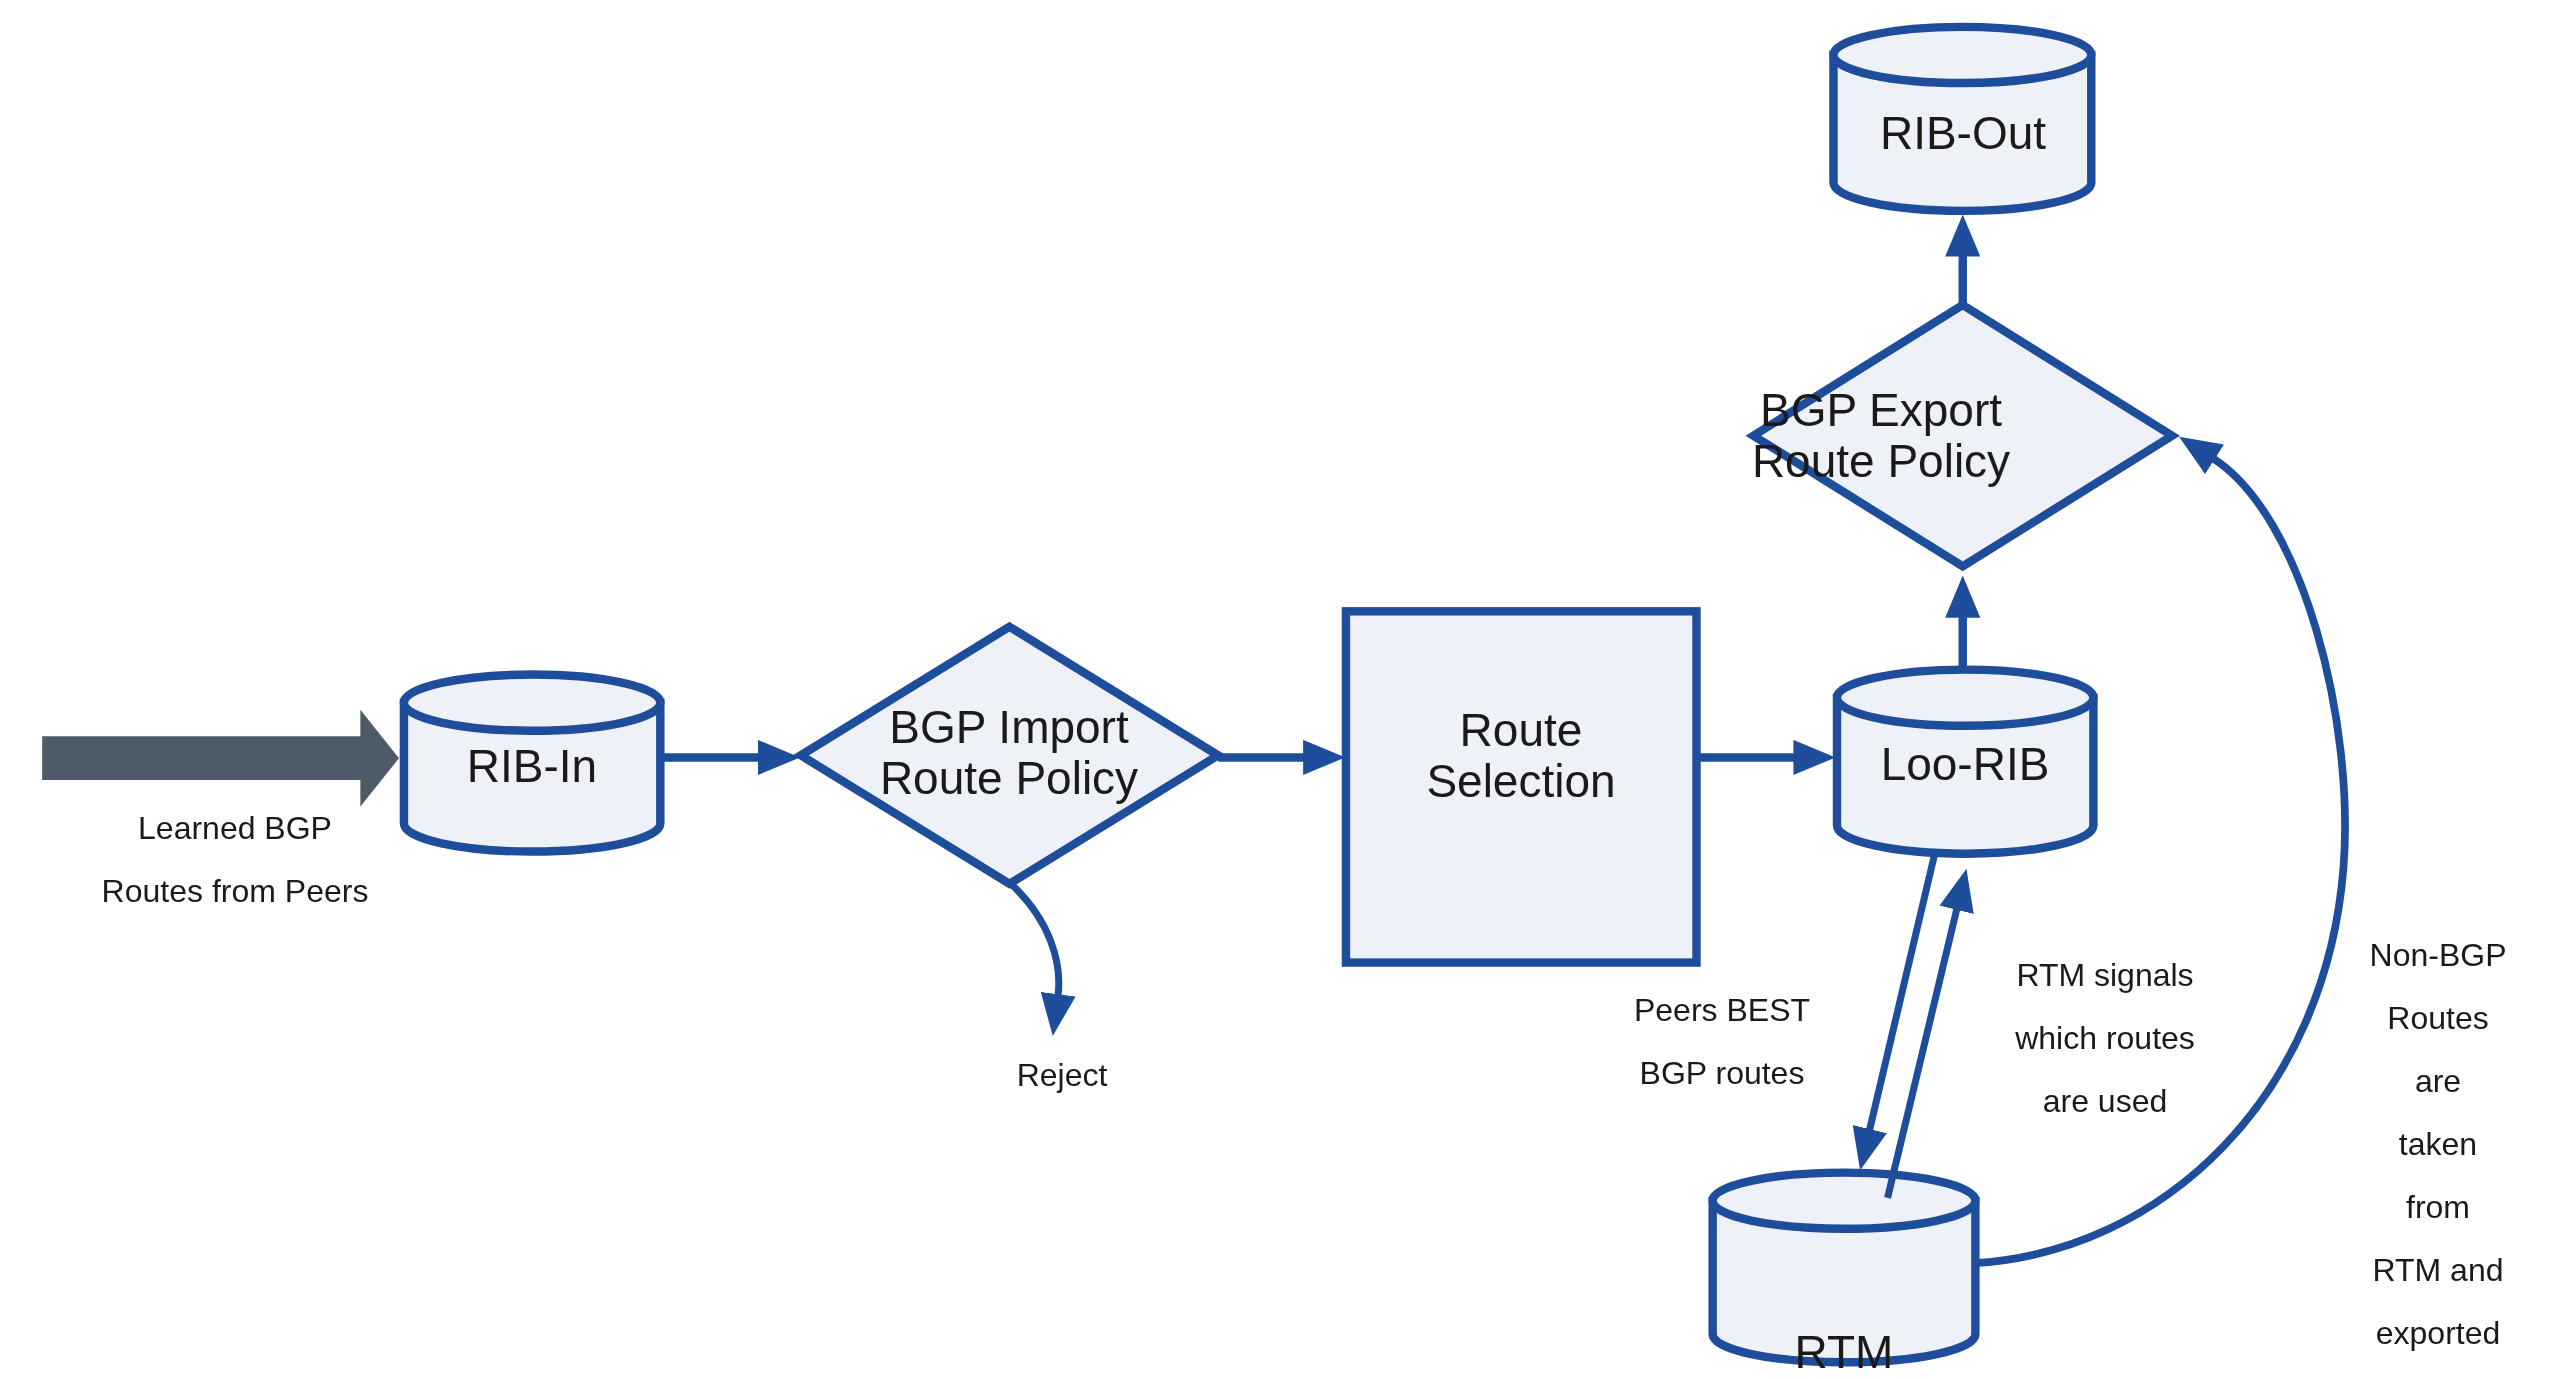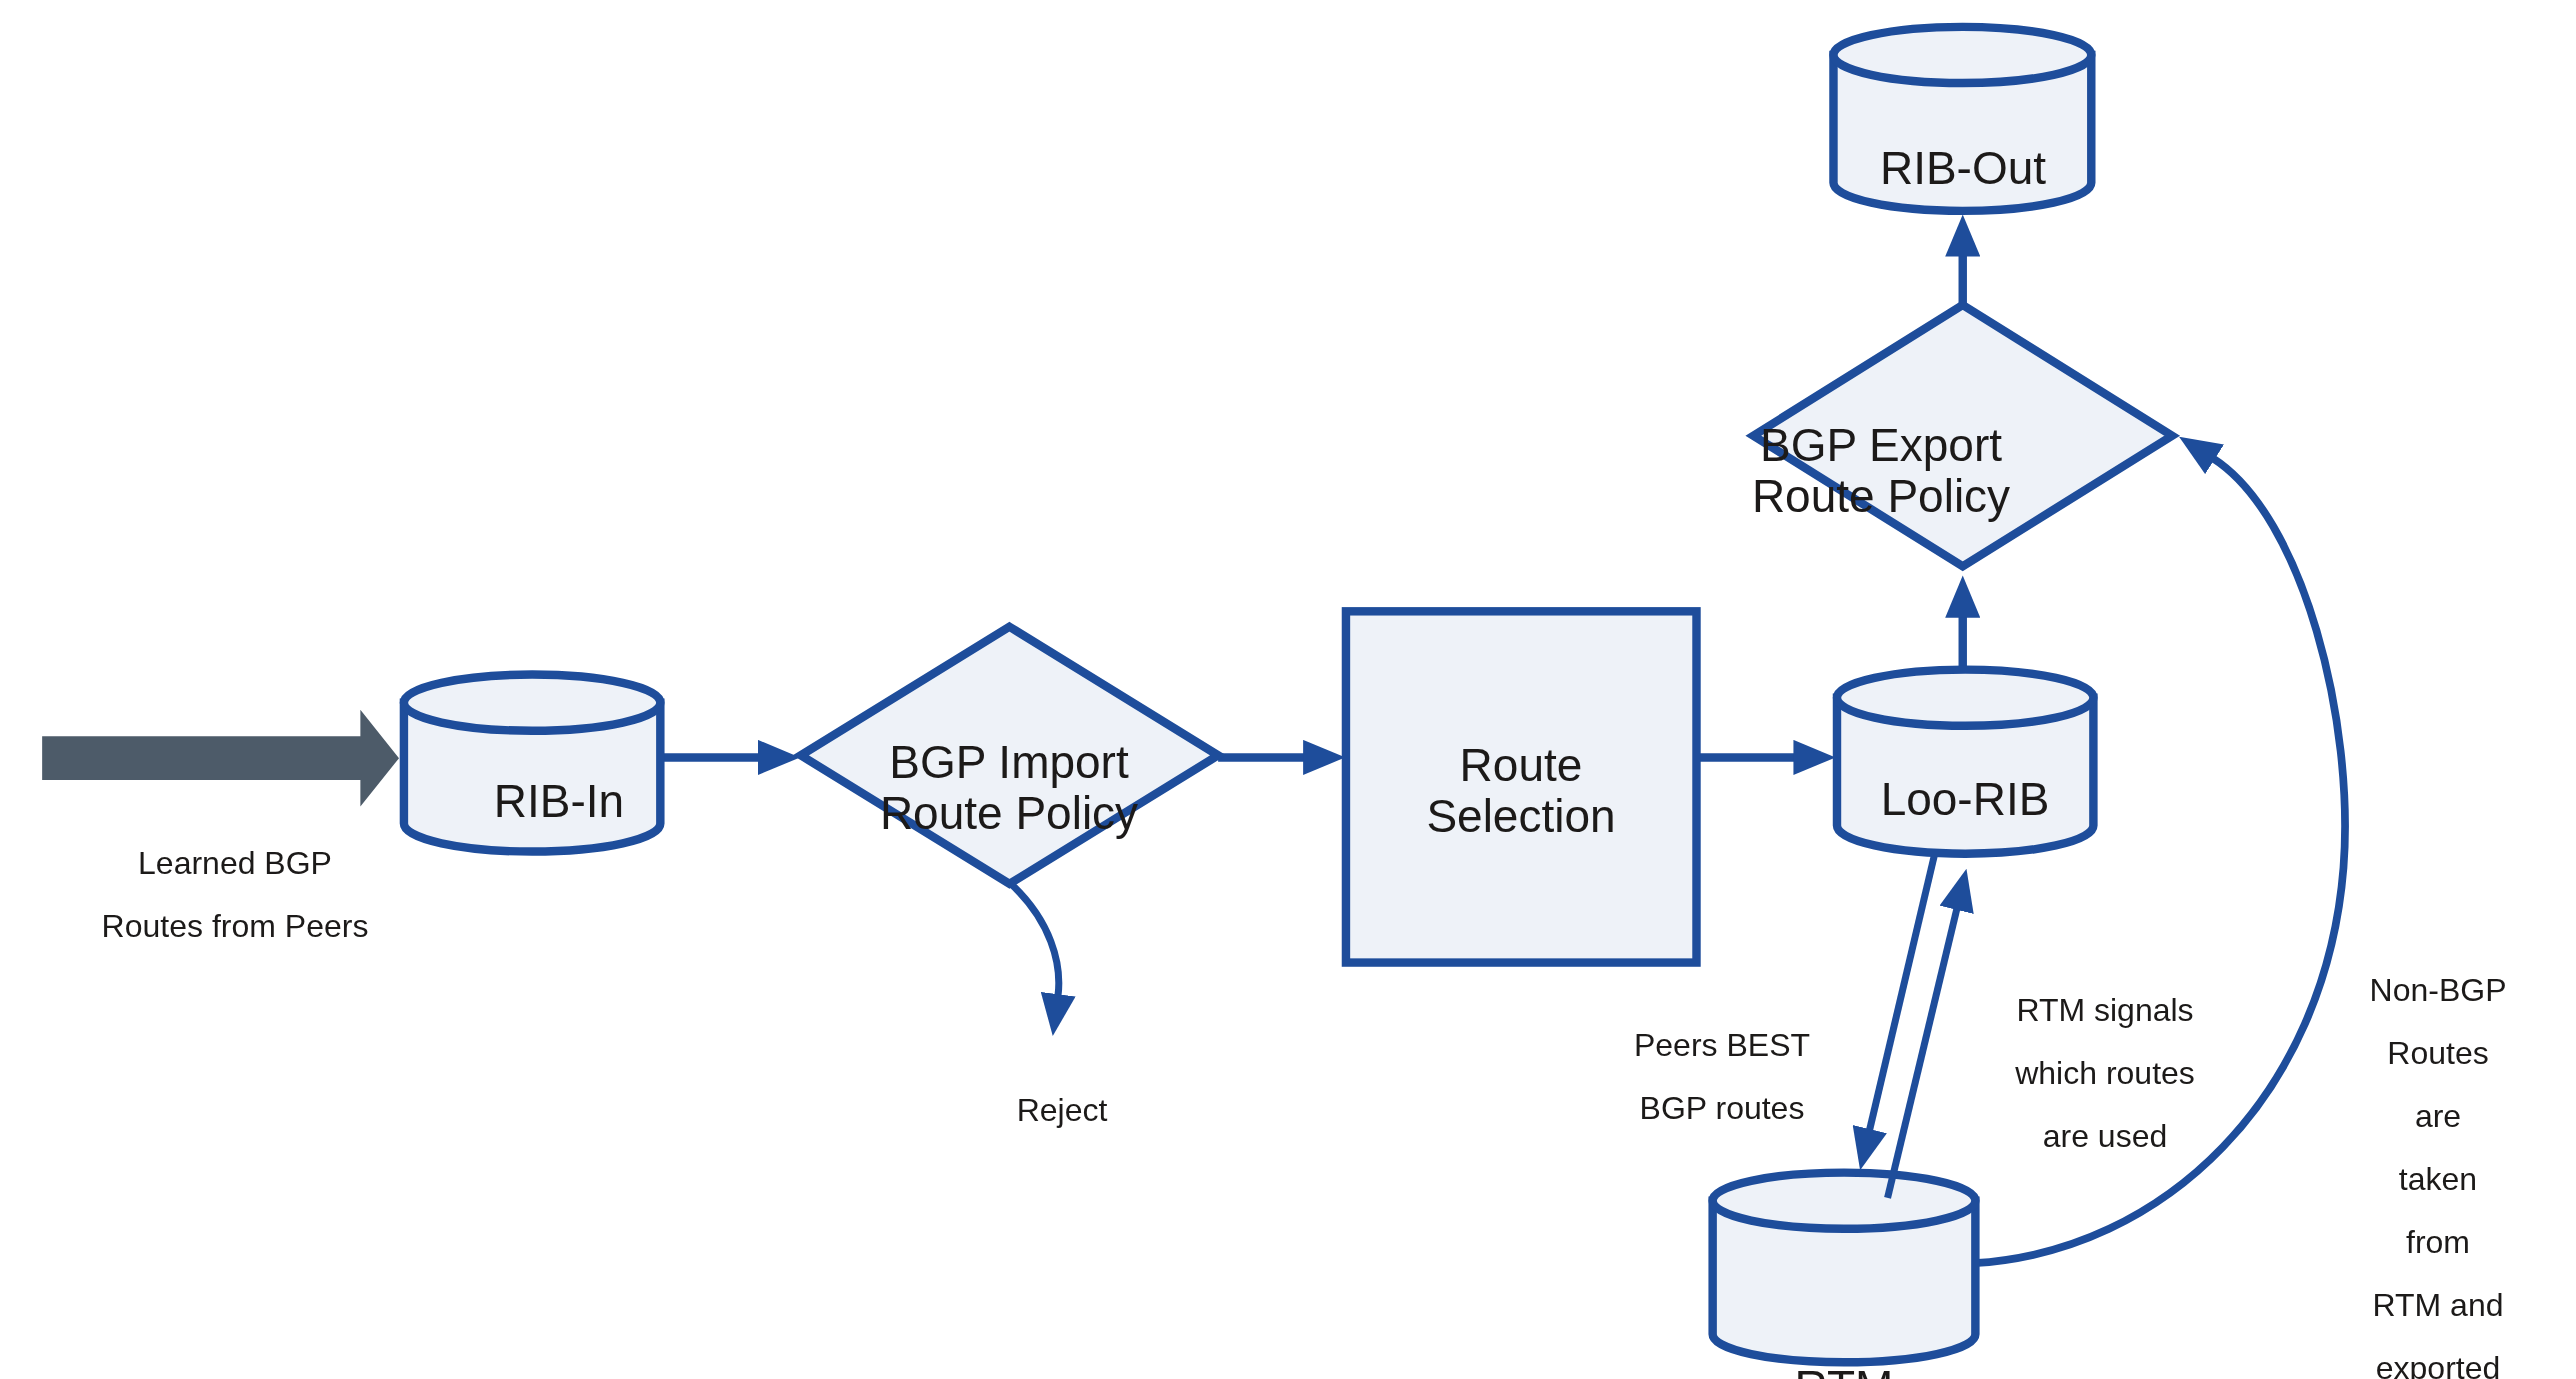--- a/index.html
+++ b/index.html
@@ -10,21 +10,20 @@
     font-family:"Liberation Sans", sans-serif;
     overflow:hidden;
   }
   #diagram-svg{position:absolute;left:0;top:0;width:2576px;height:1380px;}
   .label{
     position:absolute;
     transform:translate(-50%,-50%);
     text-align:center;
     color:#1c1a19;
     white-space:pre-line;
-    margin-top:35px;
   }
   .node-label{
     font-size:46px;
     line-height:51px;
     font-weight:400;
   }
   .annotation{
     font-size:32px;
     line-height:63px;
     font-weight:400;
@@ -86,21 +85,21 @@
     </g>
 
     <g stroke="#1e4d9b" stroke-width="12" fill="#eef2f8">
       <path d="M 2438 1709 L 2438 1899 A 187 40 0 0 0 2812 1899 L 2812 1709 Z"></path>
       <ellipse cx="2625" cy="1709" rx="187" ry="40"></ellipse>
     </g>
 
     <line x1="2687" y1="1705" x2="2786" y2="1292" stroke="#1e4d9b" stroke-width="10" marker-end="url(#ah)"></line>
   </svg>
 
-  <div class="label node-label" style="left:559px; top:766px;">RIB-In</div>
+  <div class="label node-label" style="left:532px; top:766px;">RIB-In</div>
 
   <div class="label node-label" style="left:1009px; top:753px;">BGP Import
 Route Policy</div>
 
   <div class="label node-label" style="left:1521px; top:756px;">Route
 Selection</div>
 
   <div class="label node-label" style="left:1965px; top:764px;">Loo-RIB</div>
 
   <div class="label node-label" style="left:1881px; top:436px;">BGP Export

